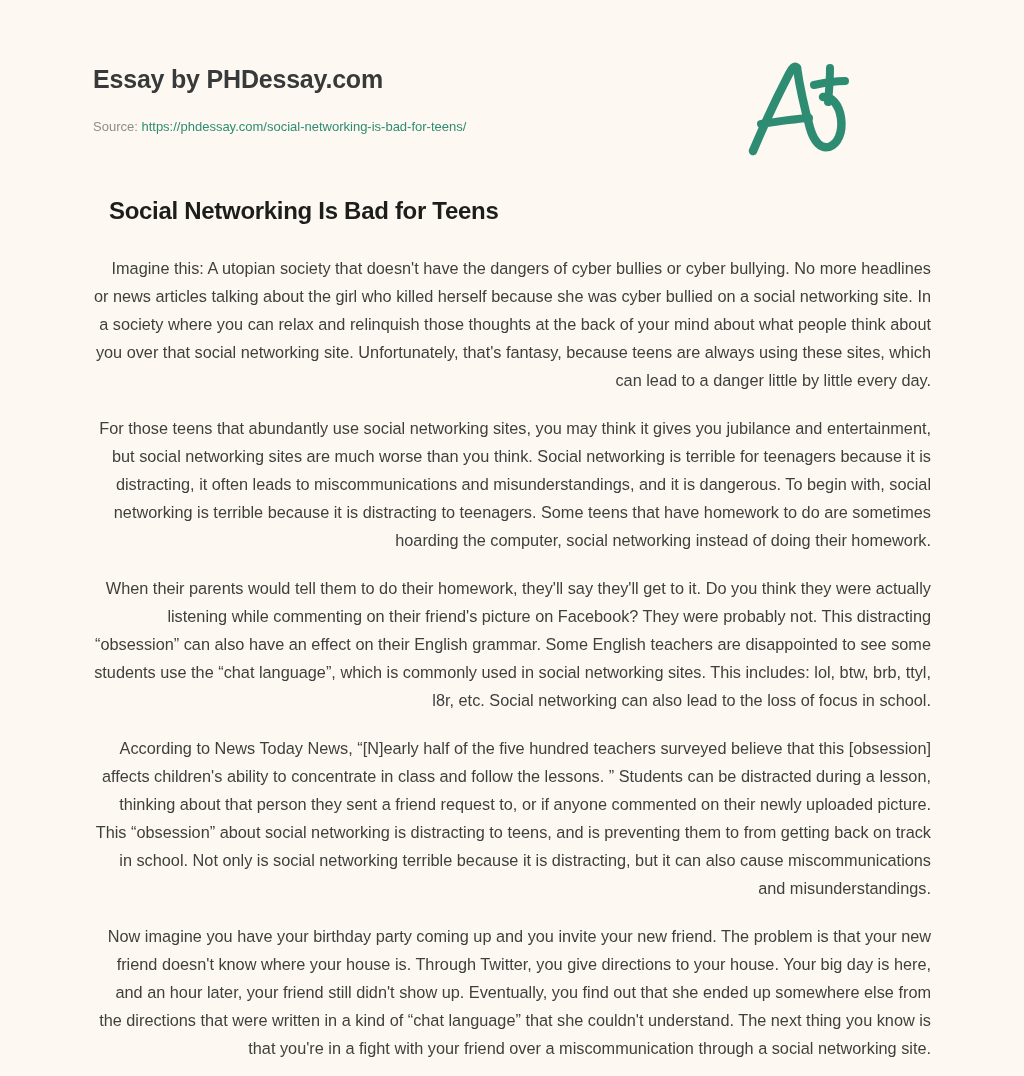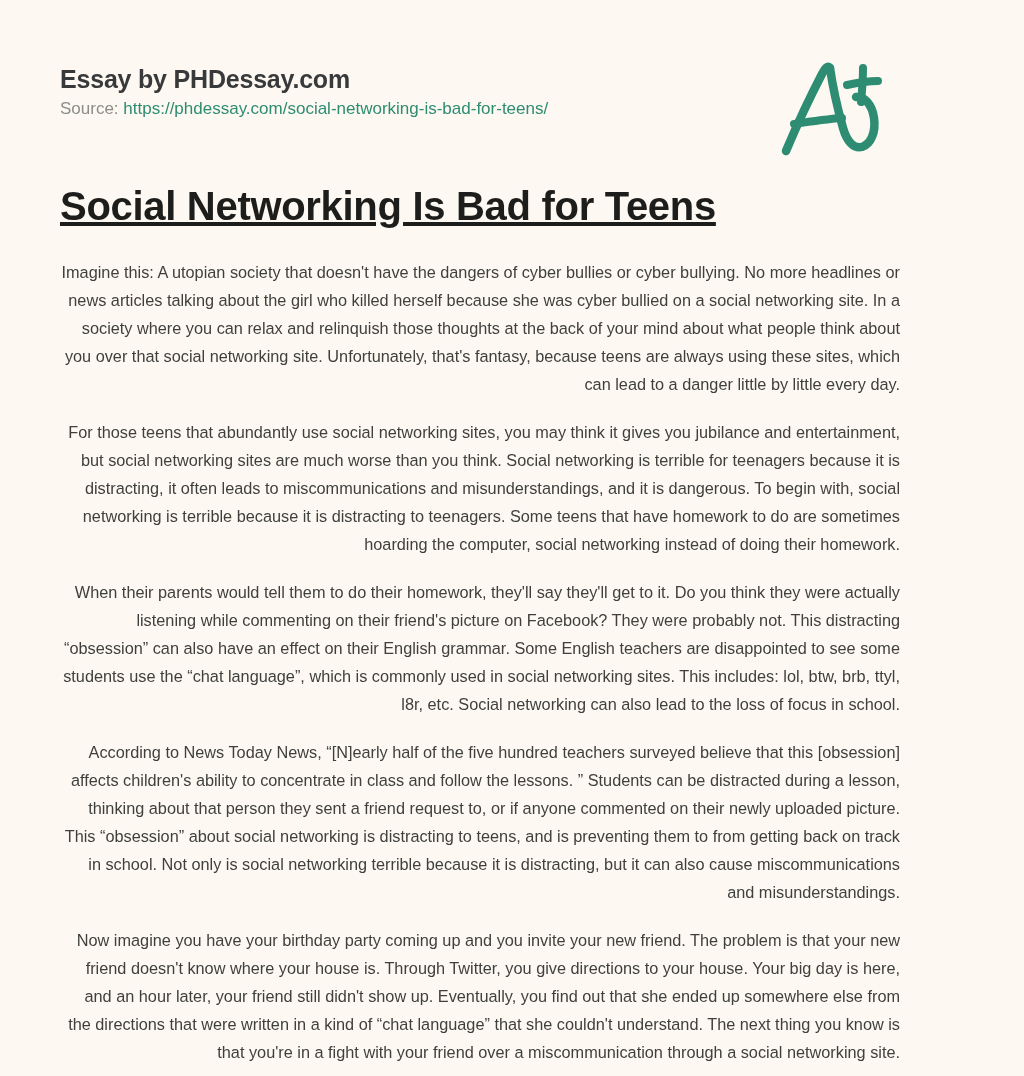--- a/index.html
+++ b/index.html
@@ -12,41 +12,41 @@
     background: #fdf9f2;
     font-family: "Liberation Sans", sans-serif;
     overflow: hidden;
   }
 
   .page {
     position: relative;
     width: 1024px;
     height: 788px;
     box-sizing: border-box;
-    padding: 0 60px;
+    padding: 0 93px;
   }
 
   
   .header {
     position: relative;
     padding-top: 66px;
   }
 
   .brand-title {
     font-size: 25px;
     font-weight: bold;
     color: #38393a;
     letter-spacing: -0.2px;
     line-height: 1.1;
     margin: 0;
   }
 
   .source-line {
-    margin-top: 4px;
-    font-size: 17px;
+    margin-top: 25px;
+    font-size: 13px;
     line-height: 1.3;
     white-space: nowrap;
   }
   .source-label {
     color: #8d8d88;
   }
   .source-url {
     color: #2e8c72;
     text-decoration: none;
   }
@@ -60,27 +60,26 @@
     height: 110px;
     pointer-events: none;
   }
 
   
   .article {
     margin-top: 62px;
   }
 
   .article-title {
-    font-size: 40px;
+    font-size: 24px;
     font-weight: bold;
     color: #1d1d1b;
     letter-spacing: -0.3px;
     line-height: 1.2;
-    margin: 0 0 28px 0;
-    text-decoration: underline;
+    margin: 0 0 28px 16px;
   }
 
   .article-body p {
     font-size: 16.3px;
     line-height: 28px;
     color: #3f3f3d;
     margin: 0 0 20px 0;
     max-width: 840px;
     text-align: right;
   }

